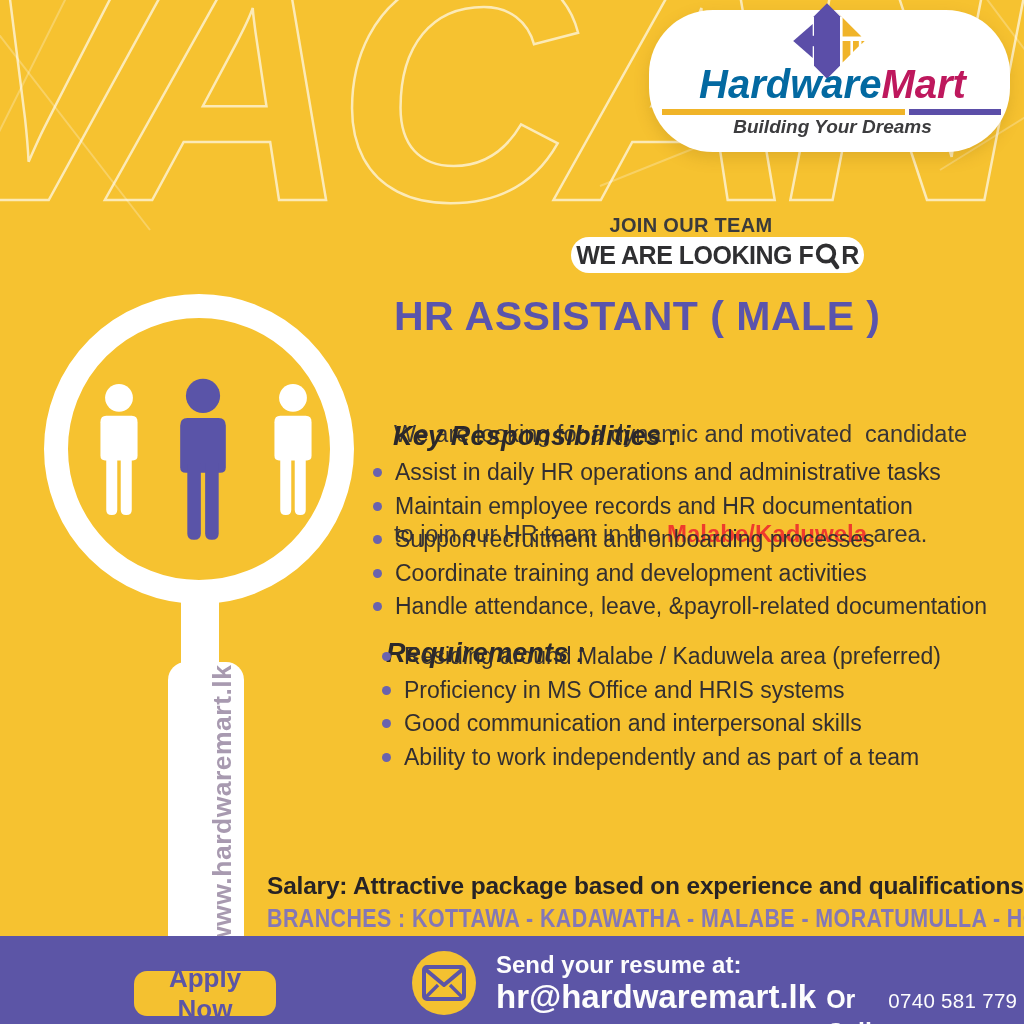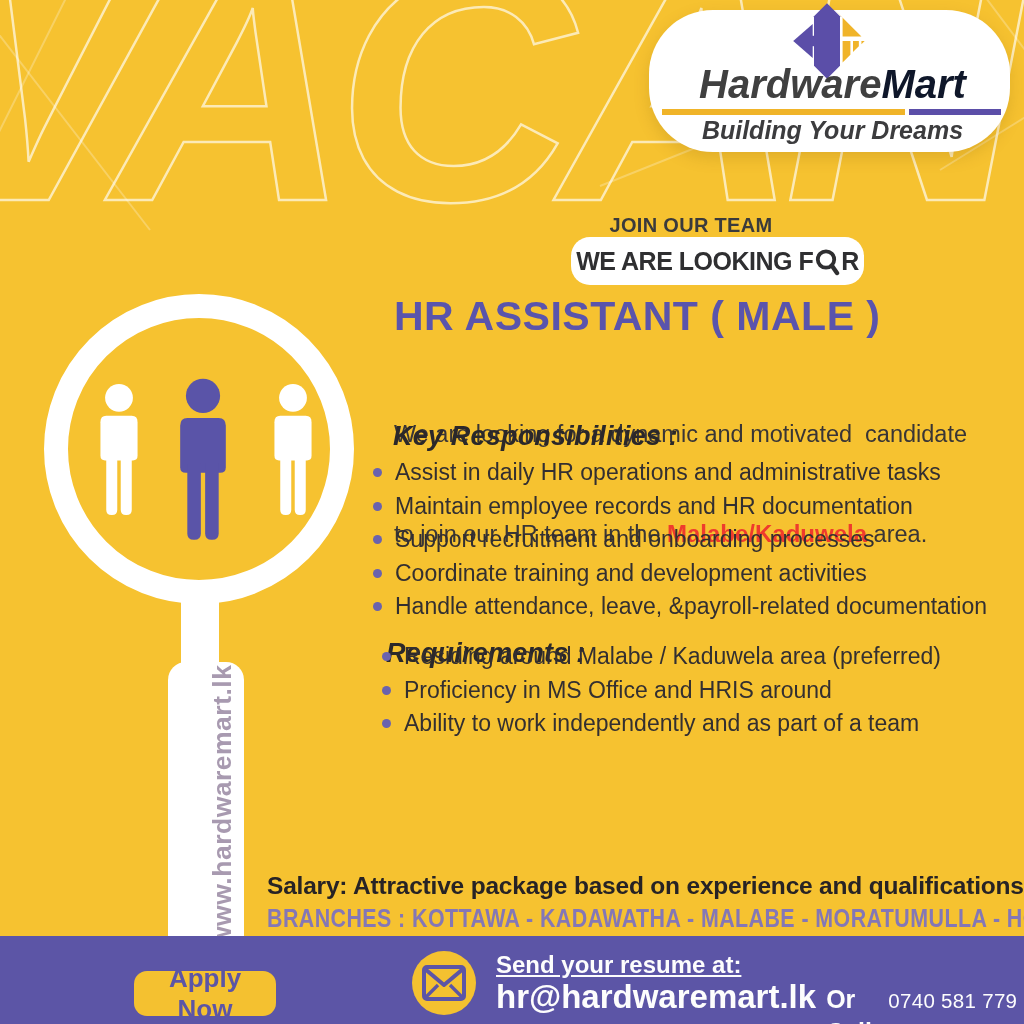--- a/index.html
+++ b/index.html
@@ -16,36 +16,36 @@
     position:absolute; left:649px; top:10px; width:361px; height:142px;
     background:#FFFFFF; border-radius:64px;
     box-shadow:0 6px 16px rgba(120,85,10,0.18);
   }
   .logo-mark { position:absolute; left:788px; top:2px; width:78px; height:78px; }
   .logo-word {
     position:absolute; left:660px; top:62px; width:345px; text-align:center;
     font-size:40px; font-weight:800; font-style:italic; letter-spacing:0;
     white-space:nowrap;
   }
-  .logo-word .p1 { color:#404040; }
-  .logo-word .p2 { color:#0f172a; }
+  .logo-word .p1 { color:#0369a1; }
+  .logo-word .p2 { color:#be185d; }
   .u-bar { position:absolute; height:6px; top:109px; }
   .u-bar.yellow { left:662px; width:243px; background:#F0B429; }
   .u-bar.purple { left:909px; width:92px; background:#5B4EA8; }
   .tagline {
     position:absolute; left:660px; top:116px; width:345px; text-align:center;
-    font-size:25px; font-weight:700; font-style:italic; color:#3C3C3E;
+    font-size:19px; font-weight:700; font-style:italic; color:#3C3C3E;
   }
   
   .kicker {
     position:absolute; left:560px; top:214px; width:262px; text-align:center;
     font-size:20px; font-weight:800; color:#3A3A3C; letter-spacing:0.3px;
   }
   .pill {
-    position:absolute; left:571px; top:237px; width:293px; height:48px;
+    position:absolute; left:571px; top:237px; width:293px; height:36px;
     background:#FFFFFF; border-radius:19px;
     display:flex; align-items:center; justify-content:center;
     font-size:25px; font-weight:800; color:#2F2F31; letter-spacing:-0.5px;
     white-space:nowrap;
   }
   .pill svg { margin:2px 1px 0 2px; }
   
   .title {
     position:absolute; left:394px; top:293px;
     font-size:41px; font-weight:800; color:#5A54AC;
@@ -118,21 +118,21 @@
     display:flex; align-items:center; justify-content:center;
     font-family:"Liberation Sans", sans-serif;
     font-size:26px; font-weight:700; color:#5C55A6; cursor:pointer;margin-top:9px;
   }
   .env-circle {
     position:absolute; left:412px; top:951px; width:64px; height:64px;
     background:#F4C130; border-radius:50%;
     display:flex; align-items:center; justify-content:center;
   }
   .footer-text { position:absolute; left:496px; top:949px; color:#FDFDFD; }
-  .footer-text .l1 { font-size:24px; font-weight:700; line-height:31px;text-decoration:underline; }
+  .footer-text .l1 { font-size:24px; font-weight:700; line-height:31px; }
   .footer-text .l2 { display:flex; align-items:baseline; line-height:33px; }
   .footer-text .email { font-size:33px; font-weight:700; }
   .footer-text .orcall { font-size:25px; font-weight:700; margin-left:10px; }
   .footer-text .phones { font-size:20.5px; font-weight:400; letter-spacing:0.3px; margin-left:8px; }
 </style>
 </head>
 <body>
 
 <div id="poster">
 
@@ -221,21 +221,22 @@
       <li>Assist in daily HR operations and administrative tasks</li>
       <li>Maintain employee records and HR documentation</li>
       <li>Support recruitment and onboarding processes</li>
       <li>Coordinate training and development activities</li>
       <li>Handle attendance, leave, &amp;payroll-related documentation</li>
     </ul>
 
   <div class="sec-heading req">Requirements :</div>
   <ul class="bullets req">
       <li>Residing around Malabe / Kaduwela area (preferred)</li>
-      <li>Proficiency in MS Office and HRIS around</li>
+      <li>Proficiency in MS Office and HRIS systems</li>
+      <li>Good communication and interpersonal skills</li>
       <li>Ability to work independently and as part of a team</li>
     </ul>
 
   <div class="salary">Salary: Attractive package based on experience and qualifications.</div>
   <div class="branches">BRANCHES : KOTTAWA - KADAWATHA - MALABE - MORATUMULLA - HORANA - WENNAPPUWA</div>
 
   <div class="footer-bar"></div>
   <button class="apply-btn">Apply Now</button>
   <div class="env-circle">
     <svg width="44" height="36" viewBox="0 0 44 36">

